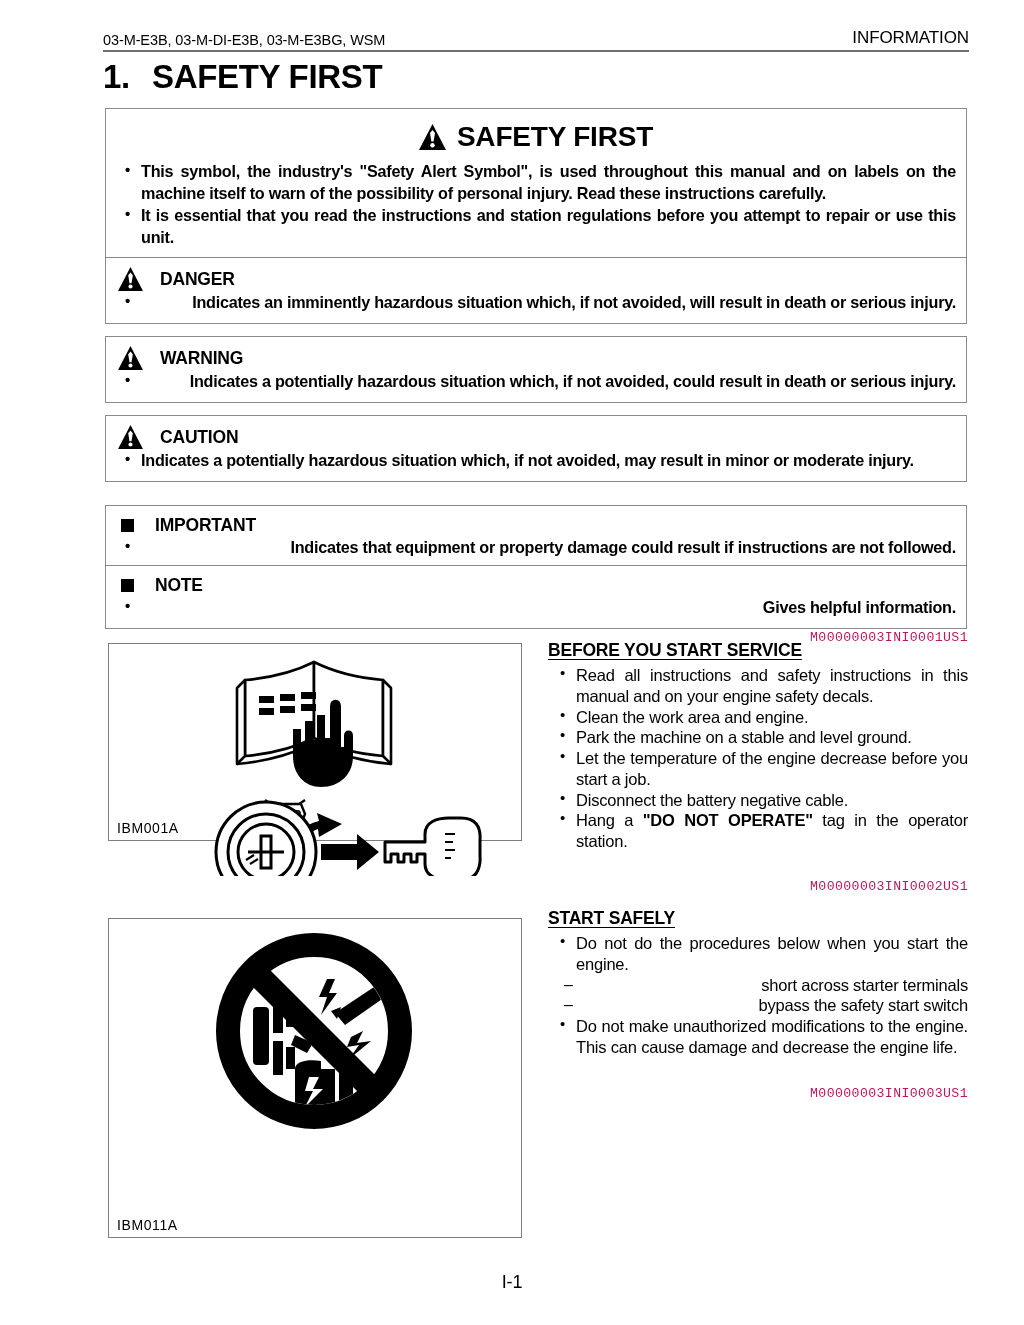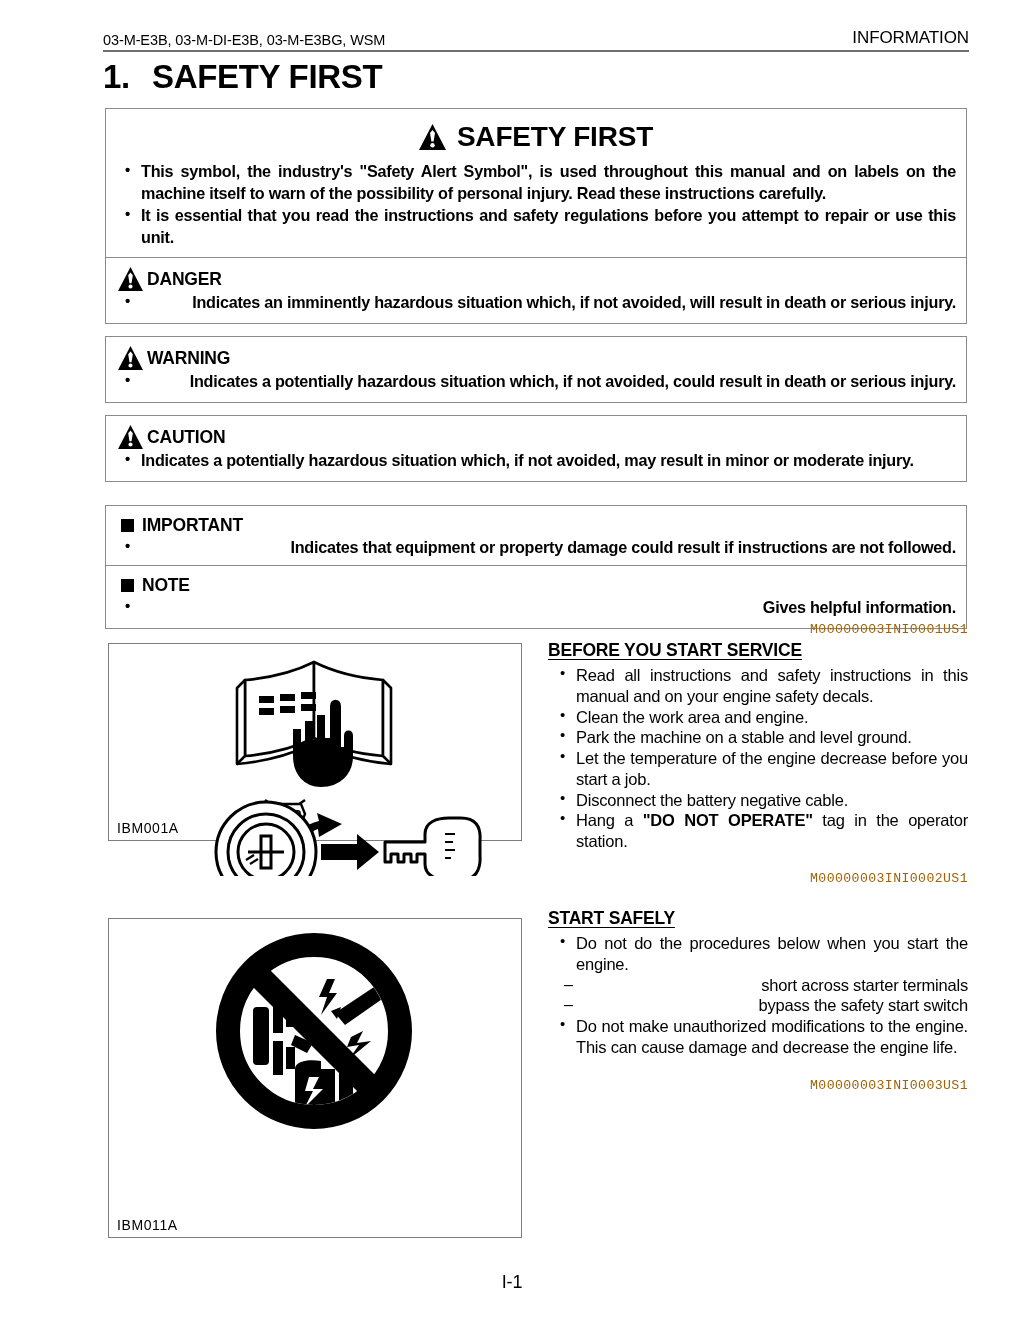--- a/index.html
+++ b/index.html
@@ -74,21 +74,21 @@
     margin: 6px 0 8px 0;
     display: flex;
     align-items: center;
     justify-content: center;
     gap: 11px;
   }
 
   .notice-head {
     display: flex;
     align-items: center;
-    gap: 4px;
+    gap: 17px;
     font-size: 17.5px;
     font-weight: bold;
     letter-spacing: -0.2px;
     margin: 3px 0 1px 2px;
   }
 
   
   .tri { display: block; }
   .sq {
     width: 13px; height: 13px;
@@ -121,24 +121,25 @@
     font-size: 15px;
   }
   ul.blist li.nojust { text-align: right; }
 
   
   .refcode {
     position: absolute;
     font-family: "Liberation Mono", "DejaVu Sans Mono", monospace;
     font-size: 13.2px;
     letter-spacing: 0.4px;
-    color: #a16207;
+    color: #be185d;
     text-align: right;
     width: 420px;
     left: 548px;
+    margin-top: 8px;
   }
 
   
   .figbox {
     position: absolute;
     left: 108px;
     width: 414px;
     box-sizing: border-box;
     border: 1.5px solid #7d7d7d;
     background: #fff;
@@ -242,21 +243,21 @@
           <svg class="tri" width="27" height="26" viewBox="0 0 27 26" aria-hidden="true">
             <path d="M13.5 0 L27 26 L0 26 Z" fill="#000"></path>
             <path d="M13.5 6 L16 9 L14.6 17.5 L12.4 17.5 L11 9 Z" fill="#fff"></path>
             <circle cx="13.5" cy="21.2" r="2.2" fill="#fff"></circle>
           </svg>
         </span>
         <span>SAFETY FIRST</span>
       </div>
       <ul class="blist">
         <li>This symbol, the industry's "Safety Alert Symbol", is used throughout this manual and on labels on the machine itself to warn of the possibility of personal injury. Read these instructions carefully.</li>
-        <li>It is essential that you read the instructions and safety regulations before you attempt to repair or use this unit.</li>
+        <li>It is essential that you read the instructions and station regulations before you attempt to repair or use this unit.</li>
       </ul>
     </div>
   </div>
 
   <div class="box" style="top:257px;">
     <div class="box-inner">
       <div class="notice-head">
         <span>
           <svg class="tri" width="25" height="24" viewBox="0 0 27 26" aria-hidden="true">
             <path d="M13.5 0 L27 26 L0 26 Z" fill="#000"></path>

